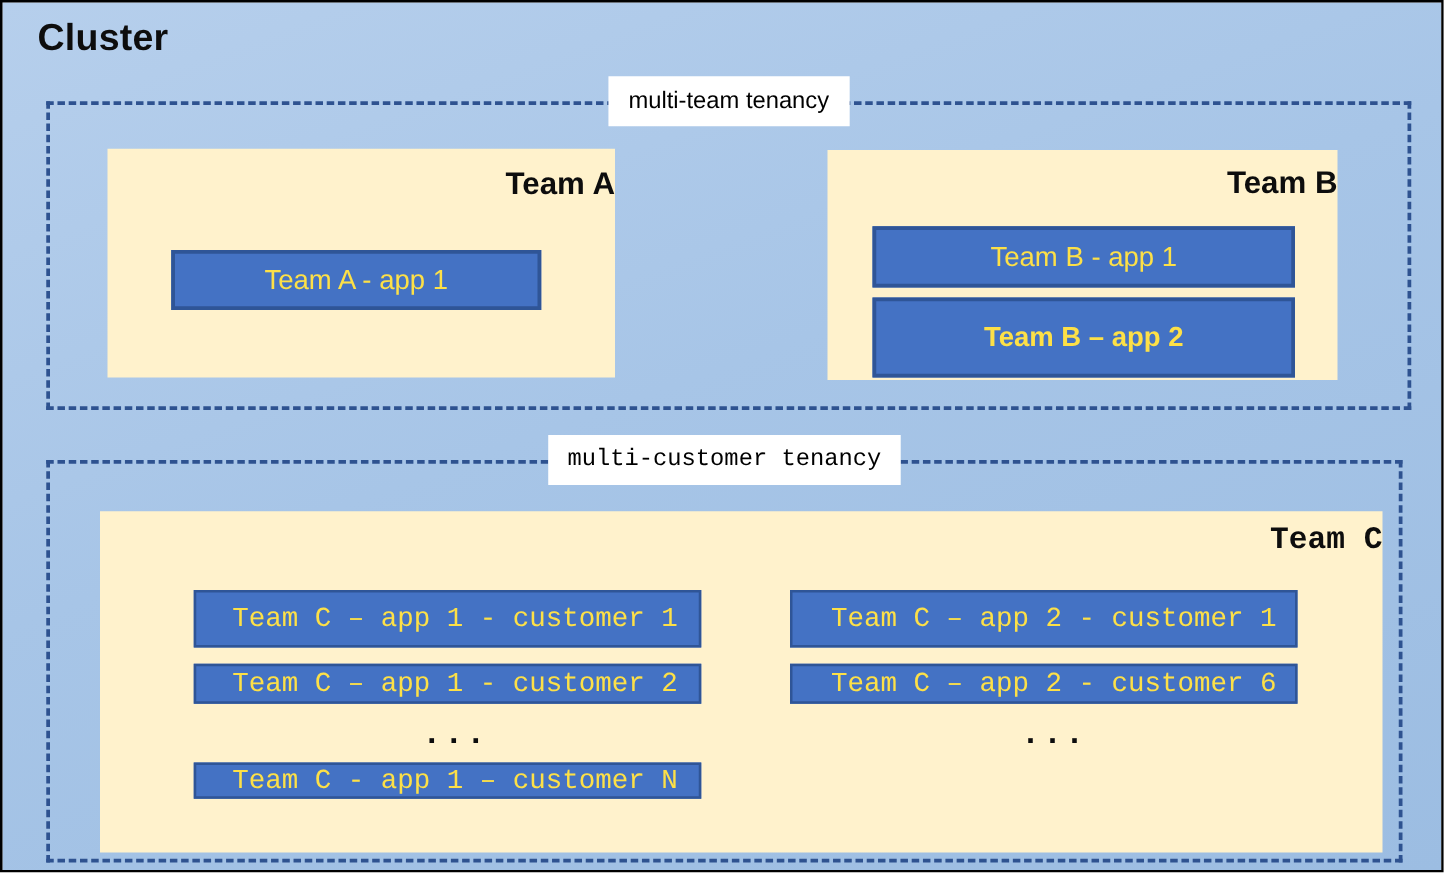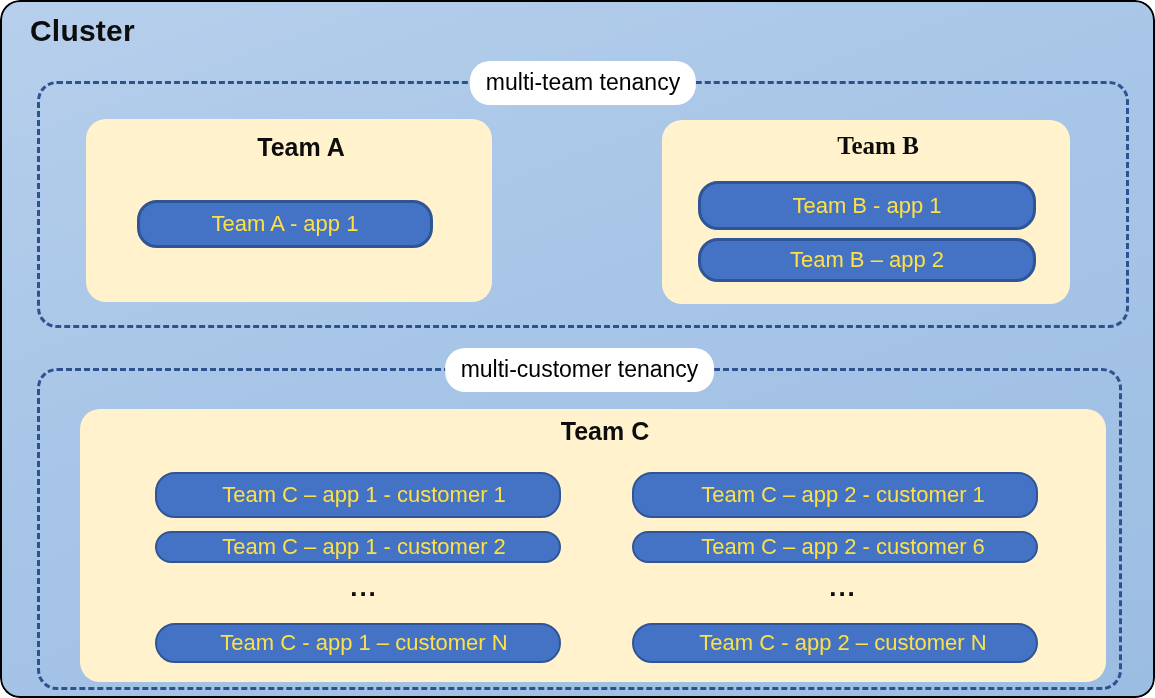--- a/index.html
+++ b/index.html
@@ -1,16 +1,16 @@
 <!DOCTYPE html>
 <html><head>
 <meta charset="utf-8">
 <style>
   html, body { margin: 0; padding: 0; background: #ffffff; }
-  * { box-sizing: border-box; border-radius: 20px; }
+  * { box-sizing: border-box; }
 
   .canvas {
     position: relative;
     width: 1155px;
     height: 698px;
     border: 2px solid #000000;
     background: linear-gradient(160deg, #b6cfec 0%, #a7c5e7 45%, #9cbde2 100%);
     font-family: "Liberation Sans", "DejaVu Sans", sans-serif;
     overflow: hidden;
   }
@@ -28,82 +28,82 @@
   .zone {
     position: absolute;
     border: 3px dashed #2e5290;
   }
   .zone-multi-team {
     left: 35px; top: 79px;
     width: 1092px; height: 247px;
   }
   .zone-multi-customer {
     left: 35px; top: 366px;
-    width: 1085px; height: 322px;
+    width: 1085px; height: 322px; font-family: Liberation Mono, monospace;
   }
 
   .zone-label {
     position: absolute;
     top: -23px;
     left: 50%;
     transform: translateX(-50%);
     background: #ffffff;
     color: #000000;
-    font-size: 23px;
+    font-size: 19px;
     line-height: 1.0;
     padding: 10px 16px 11px 16px;
     white-space: nowrap;
     z-index: 2;
   }
 
   .team-panel {
     position: absolute;
     background: #fff2cc;
   }
   .team-a-panel { left: 46px; top: 35px; width: 406px; height: 183px; }
   .team-b-panel { left: 622px; top: 36px; width: 408px; height: 184px; }
   .team-c-panel { left: 16px; top: 38px; width: 1026px; height: 273px; margin-left: 24px; }
 
   .team-title {
     position: absolute;
     left: 0; right: 0;
-    text-align: center;
+    text-align: right;
     font-size: 25px;
     font-weight: 700;
     color: #0d0d0d;
     padding-left: 24px;
   }
   .team-a-title { top: 14px; }
-  .team-b-title { top: 12px; font-family: Liberation Serif, serif; }
+  .team-b-title { top: 12px; }
   .team-c-title { top: 8px; }
 
   .app-box {
     position: absolute;
     background: #4472c4;
     border: 3px solid #2f5597;
     color: #fde047;
     display: flex;
     align-items: center;
     justify-content: center;
     font-size: 22px;
     white-space: nowrap;
   }
 
   .team-a-app-1 { left: 35px; top: 81px;  width: 296px; height: 48px; margin-left: 16px; }
   .team-b-app-1 { left: 36px; top: 61px;  width: 338px; height: 49px; }
-  .team-b-app-2 { left: 36px; top: 118px; width: 338px; height: 44px; }
+  .team-b-app-2 { left: 36px; top: 118px; width: 338px; height: 64px; font-weight: bold; }
 
   .c-app-box {
     border-width: 2px;
   }
   .c-col1 { left: 75px;  width: 406px; padding-left: 12px; }
   .c-col2 { left: 552px; width: 406px; padding-left: 16px; }
   .c-row1 { top: 63px;  height: 46px; }
   .c-row2 { top: 122px; height: 32px; }
-  .c-rown { top: 214px; height: 40px; text-align: right; }
+  .c-rown { top: 201px; height: 29px; text-align: right; }
 
   .ellipsis {
     position: absolute;
     top: 160px;
     height: 36px;
     display: flex;
     align-items: center;
     justify-content: center;
     font-size: 26px;
     font-weight: 700;
@@ -140,17 +140,16 @@
       <div class="team-title team-c-title">Team C</div>
 
       <div class="app-box c-app-box c-col1 c-row1">Team C – app 1 - customer 1</div>
       <div class="app-box c-app-box c-col1 c-row2">Team C – app 1 - customer 2</div>
       <div class="ellipsis c-col1">...</div>
       <div class="app-box c-app-box c-col1 c-rown">Team C - app 1 – customer N</div>
 
       <div class="app-box c-app-box c-col2 c-row1">Team C – app 2 - customer 1</div>
       <div class="app-box c-app-box c-col2 c-row2">Team C – app 2 - customer 6</div>
       <div class="ellipsis c-col2">...</div>
-      <div class="app-box c-app-box c-col2 c-rown">Team C - app 2 – customer N</div>
     </div>
   </div>
 
 </div>
 
 </body></html>

